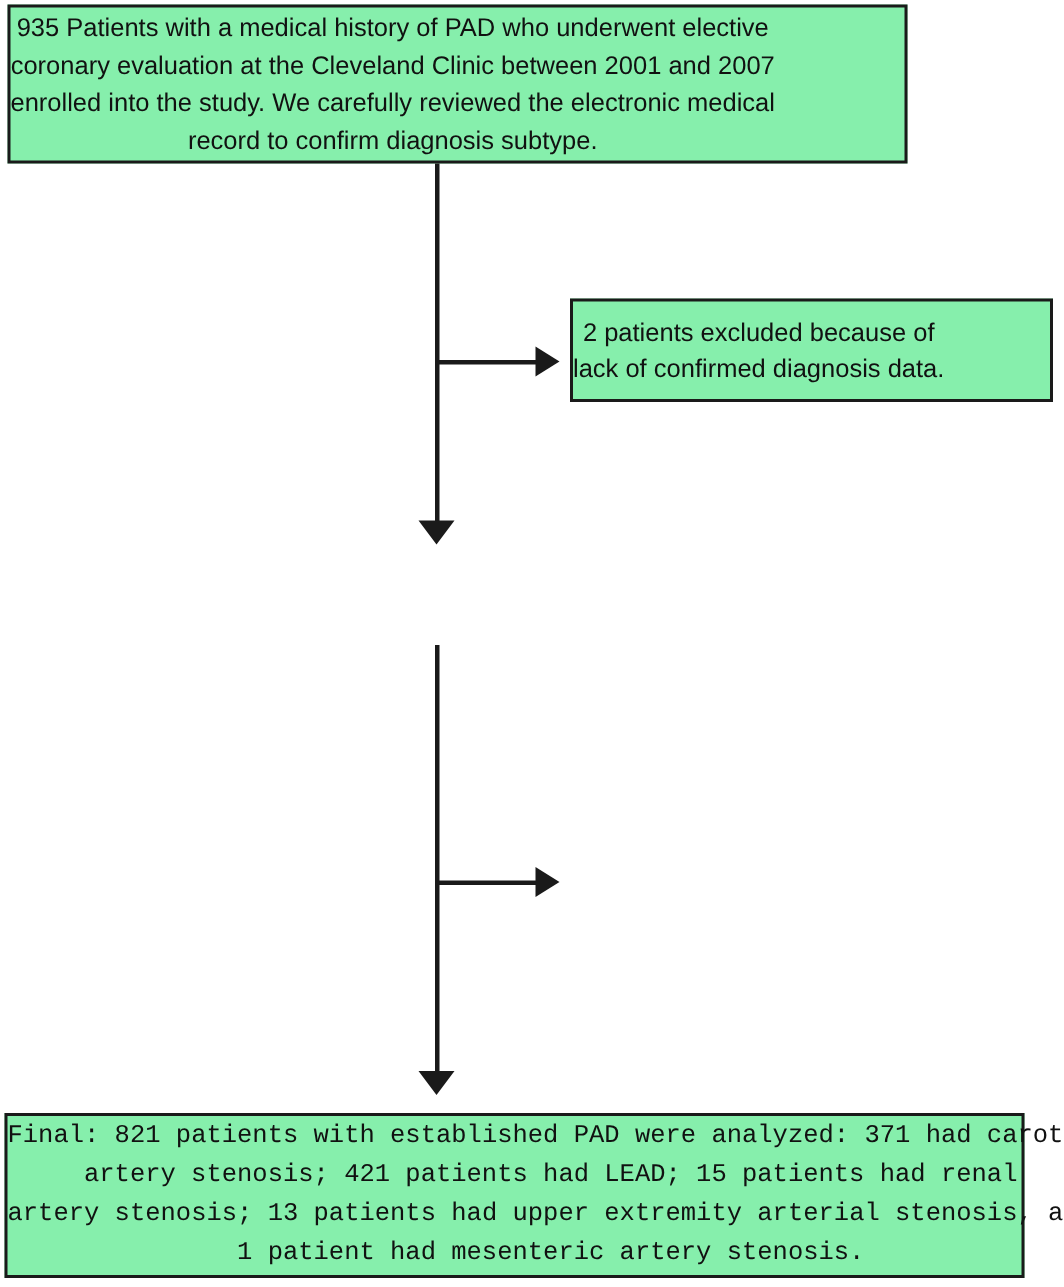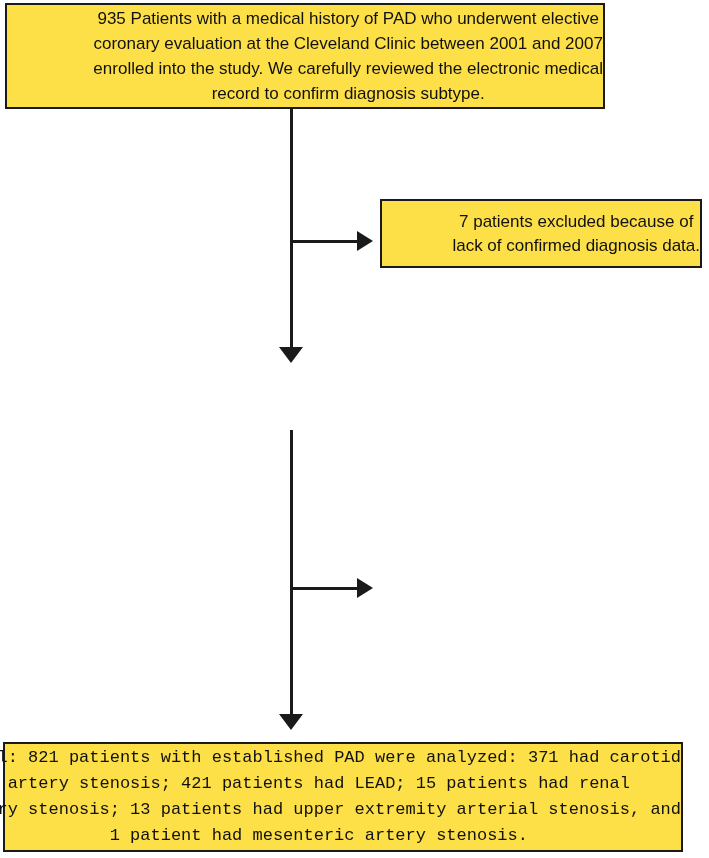--- a/index.html
+++ b/index.html
@@ -13,24 +13,24 @@
     height: 858px;
     background: #ffffff;
     font-family: "Liberation Sans", sans-serif;
     color: #111111;
     overflow: hidden;
   }
   .node {
     position: absolute;
     box-sizing: border-box;
     border: 2.5px solid #1a1a1a;
-    background: #fde047;
+    background: #86efac;
     display: flex;
     align-items: center;
-    justify-content: flex-end;
+    justify-content: flex-start;
   }
   .node-text {
     white-space: pre;
     text-align: center;
     font-size: 17px;
     line-height: 24px;
     color: #111111;
   }
   .node-text.lh25 { line-height: 25px; }
   .node-text.lh26 { line-height: 26px; }
@@ -67,21 +67,21 @@
 record to confirm diagnosis subtype.</span>
   </div>
 
   <div class="line" style="left:290px; top:109px; width:2.5px; height:241px;"></div>
   <div class="arrowhead-down" style="left:279px; top:347px;"></div>
 
   <div class="line" style="left:291px; top:240px; width:67px; height:2.5px;"></div>
   <div class="arrowhead-right" style="left:357px; top:231px;"></div>
 
   <div class="node" style="left:380px; top:199px; width:322px; height:69px;">
-    <span class="node-text">7 patients excluded because of
+    <span class="node-text">2 patients excluded because of
 lack of confirmed diagnosis data.</span>
   </div>
 
 
   <div class="line" style="left:290px; top:430px; width:2.5px; height:285px;"></div>
   <div class="arrowhead-down" style="left:279px; top:714px;"></div>
 
   <div class="line" style="left:291px; top:587px; width:67px; height:2.5px;"></div>
   <div class="arrowhead-right" style="left:357px; top:578px;"></div>
 

